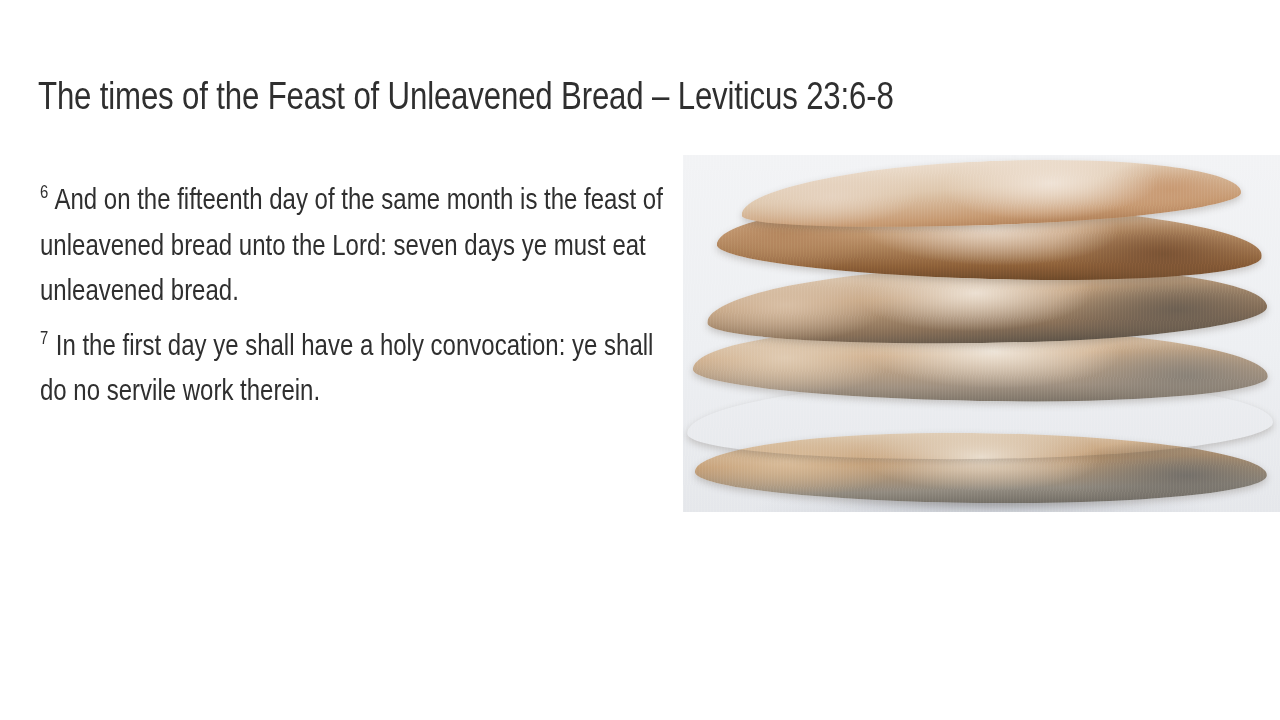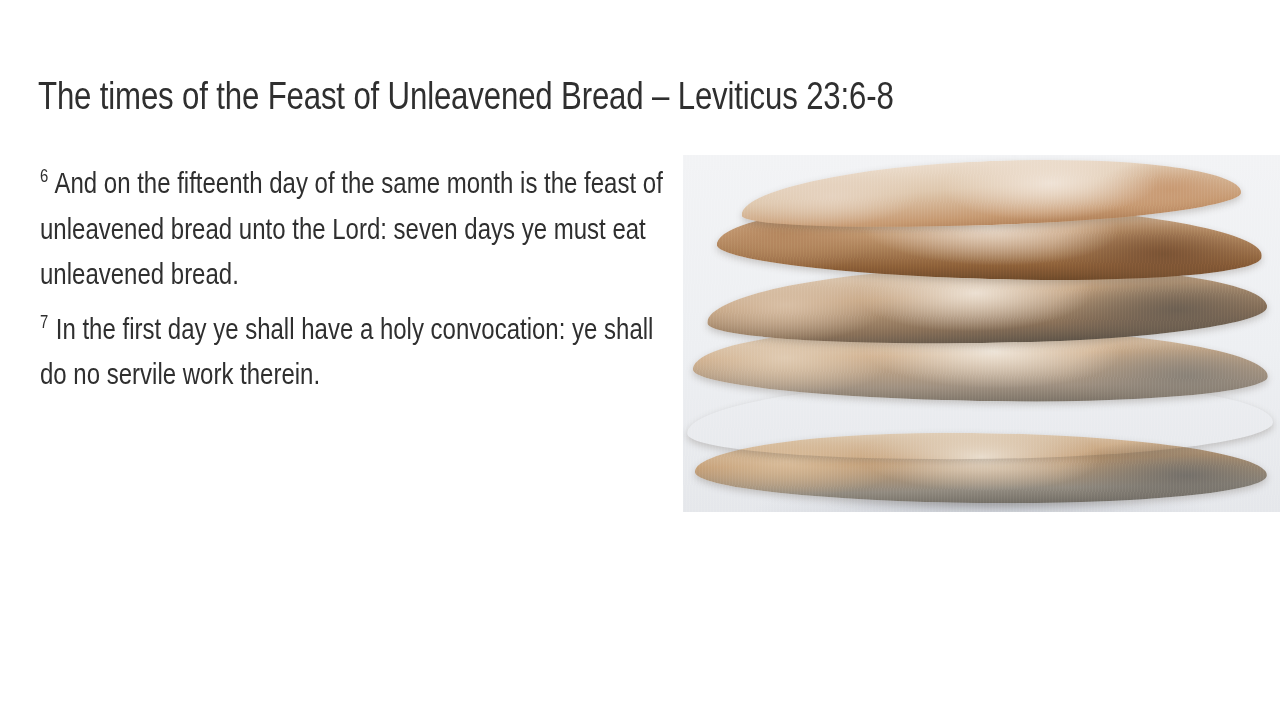--- a/index.html
+++ b/index.html
@@ -34,21 +34,21 @@
     color: #2f2f2f;
     transform: scaleX(0.80);
     transform-origin: left top;
     white-space: nowrap;
   }
 
   
   .body-column {
     position: absolute;
     left: 40px;
-    top: 160px;
+    top: 176px;
     width: 790px;
   }
   .verse {
     font-family: "Liberation Sans", sans-serif;
     font-size: 30px;
     font-weight: 400;
     line-height: 45.5px;
     color: #2f2f2f;
     margin: 0 0 9px 0;
     transform: scaleX(0.80);

